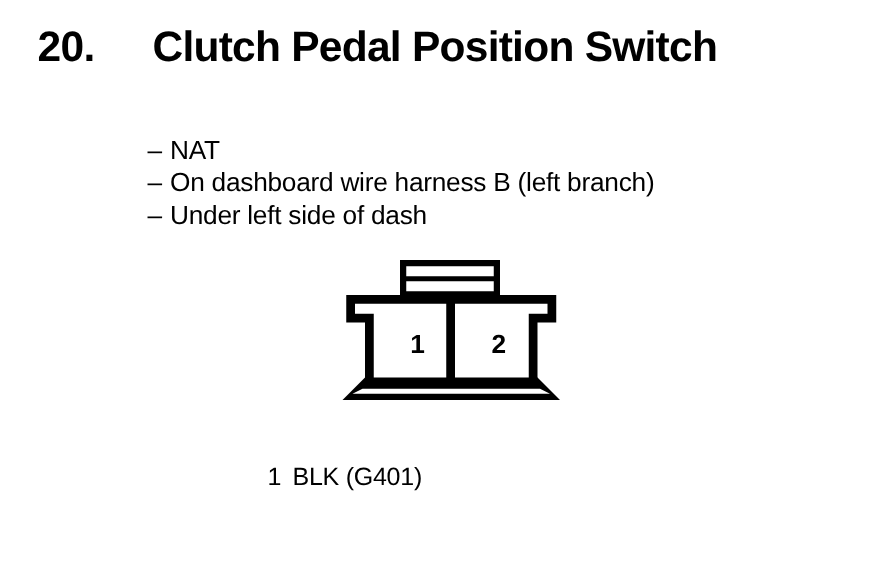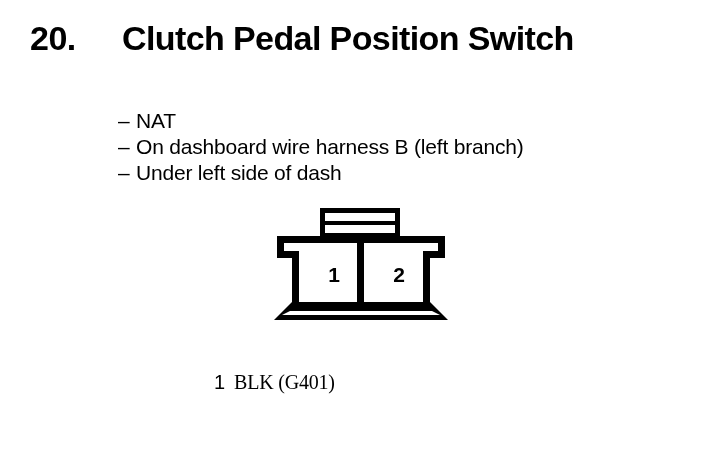--- a/index.html
+++ b/index.html
@@ -98,21 +98,20 @@
     white-space: nowrap;
     letter-spacing: -0.2px;
   }
   .legend-num {
     display: inline-block;
     width: 20px;
     text-align: left;
   }
   .legend-desc {
     display: inline-block;
-    font-family: Liberation Serif, serif;
   }
 </style>
 </head>
 <body>
 
 <div id="page">
 
   <div id="header-block">
 
     <div id="item-number">20.</div>

